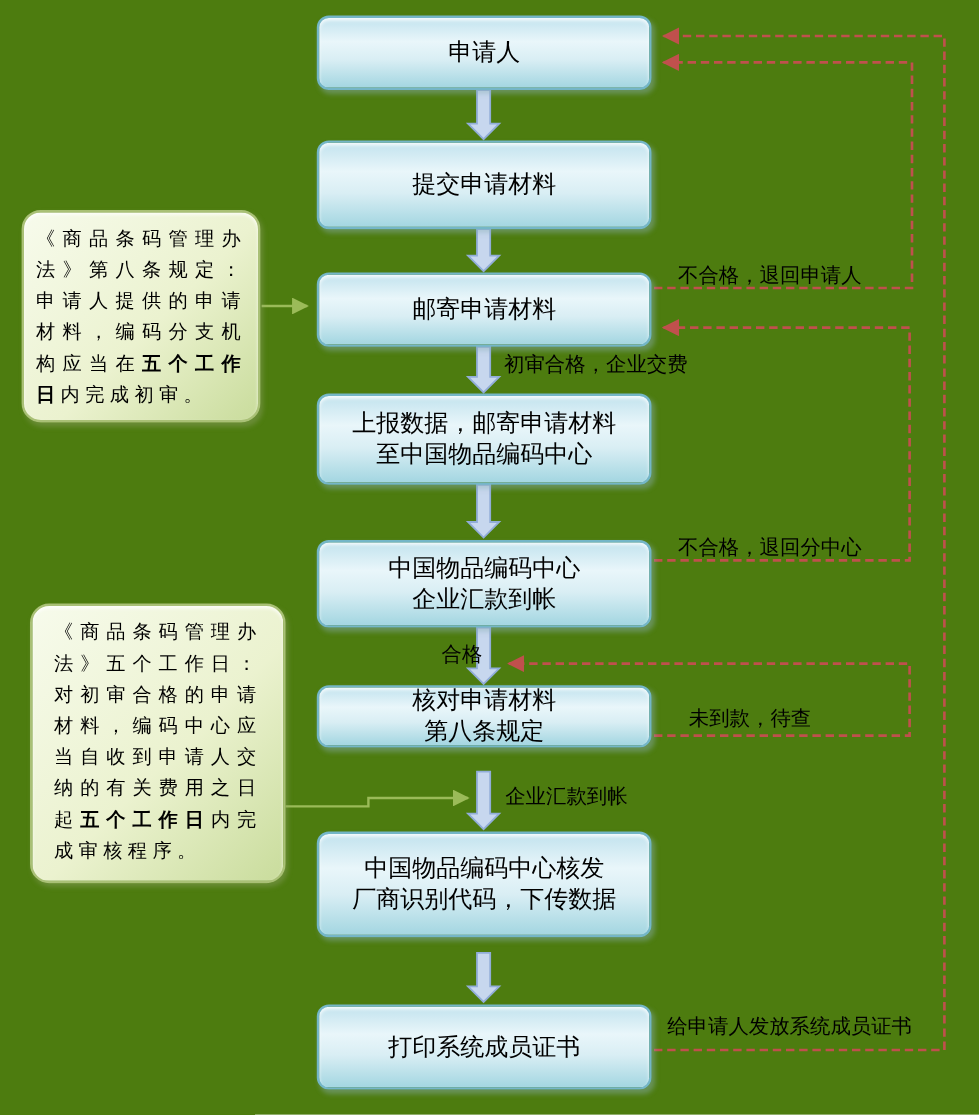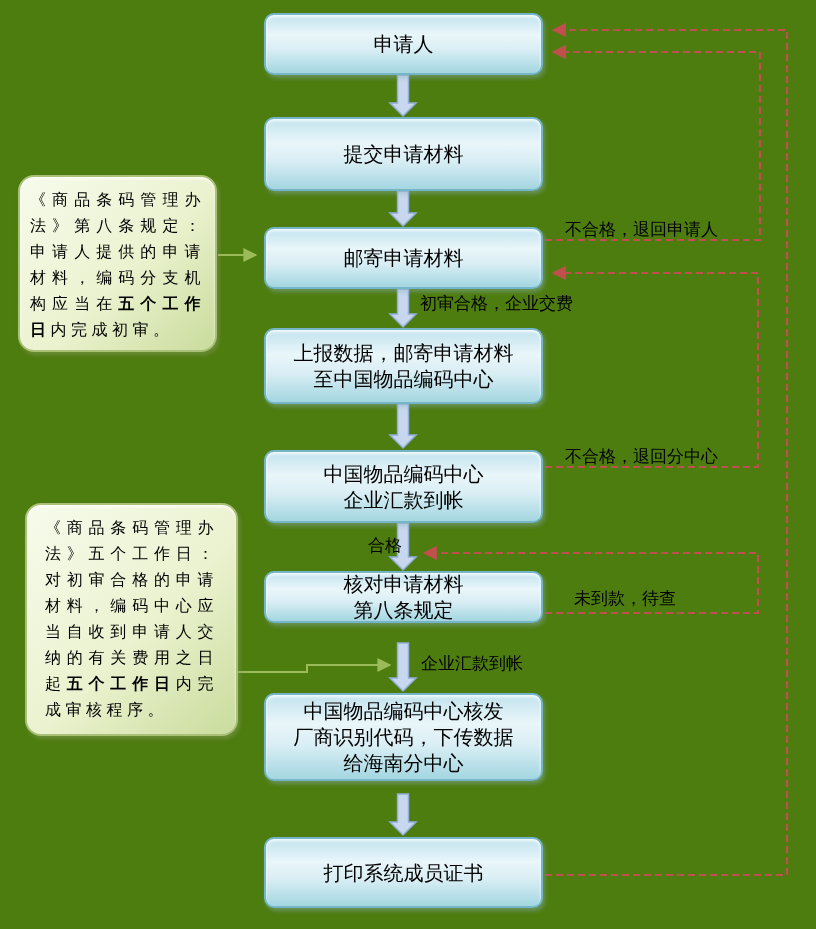--- a/index.html
+++ b/index.html
@@ -89,35 +89,35 @@
   </div>
 
   <div class="pbox" style="top:571px;height:52px">
     <div>核对申请材料</div>
     <div>第八条规定</div>
   </div>
 
   <div class="pbox" style="top:693px;height:88px">
     <div>中国物品编码中心核发</div>
     <div>厂商识别代码，下传数据</div>
-    <div>给海南分中心</div>
   </div>
 
   <div class="pbox" style="top:837px;height:71px">
     <div>打印系统成员证书</div>
   </div>
 
   <div class="note" style="left:18px;top:175px;width:199px;height:177px;padding:10px 10px">
     <span>《商品条码管理办法》第八条规定：申请人提供的申请材料，编码分支机构应当在</span><b>五个工作日</b><span>内完成初审。</span>
   </div>
 
   <div class="note" style="left:25px;top:503px;width:213px;height:233px;padding:10px 18px">
     <span>《商品条码管理办法》五个工作日：对初审合格的申请材料，编码中心应当自收到申请人交纳的有关费用之日起</span><b>五个工作日</b><span>内完成审核程序。</span>
   </div>
 
   <div class="elabel" style="left:420px;top:292px">初审合格，企业交费</div>
   <div class="elabel" style="left:368px;top:534px">合格</div>
   <div class="elabel" style="left:421px;top:652px">企业汇款到帐</div>
   <div class="elabel" style="left:565px;top:218px">不合格，退回申请人</div>
   <div class="elabel" style="left:565px;top:445px">不合格，退回分中心</div>
   <div class="elabel" style="left:574px;top:587px">未到款，待查</div>
+  <div class="elabel" style="left:556px;top:844px">给申请人发放系统成员证书</div>
 
 </div>
 
 </body></html>

